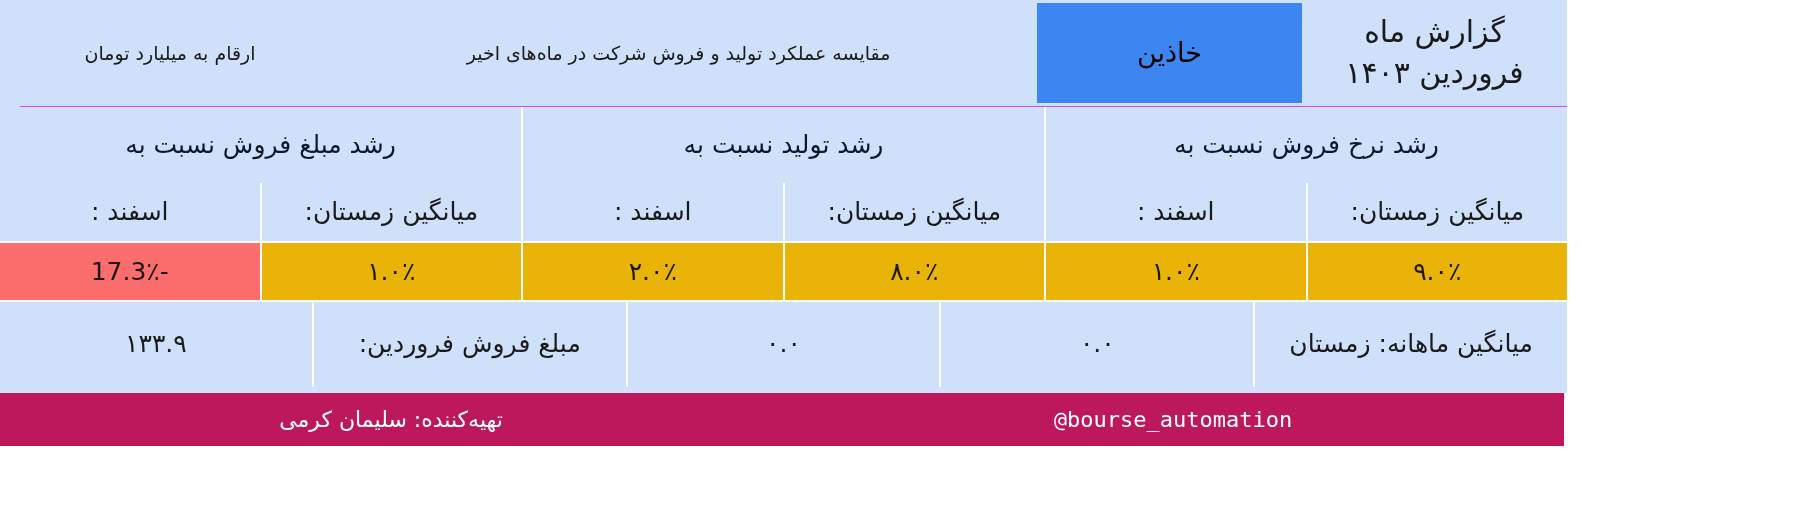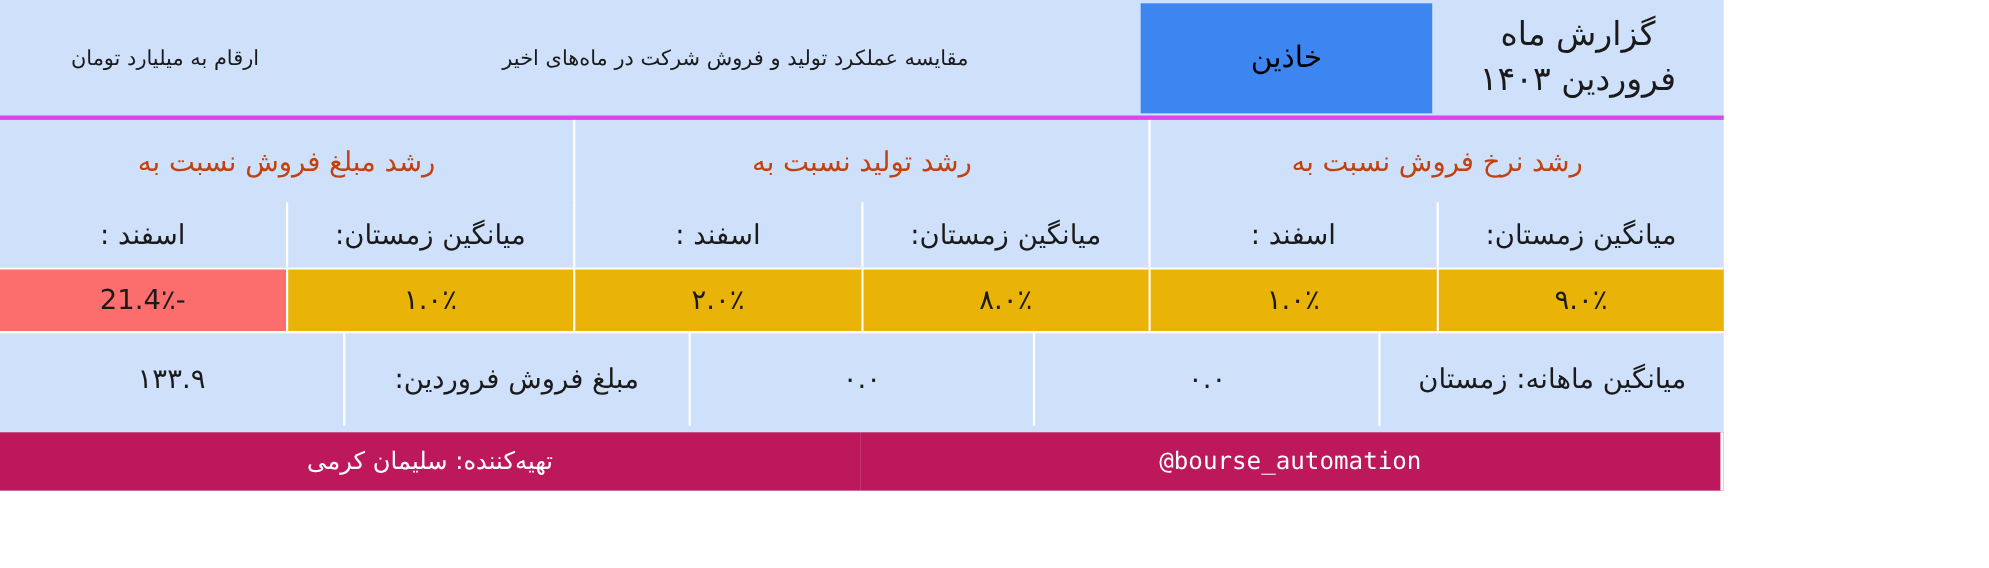--- a/index.html
+++ b/index.html
@@ -23,21 +23,22 @@
     box-sizing: border-box;
     display: flex;
     flex-direction: column;
   }
 
   
   .header-row {
     display: flex;
     flex-direction: row;
     height: 112px;
-    border-bottom: 4px solid #d946ef;
+    border-bottom: 1px solid #d946ef;
+    margin-left: 20px;
   }
   .header-title {
     width: 265px;
     display: flex;
     align-items: center;
     justify-content: center;
     text-align: center;
     font-size: 30px;
     color: #1a1a1a;
     line-height: 1.35;
@@ -83,21 +84,21 @@
     display: flex;
     height: 80px;
   }
   .group-cell {
     flex: 1;
     display: flex;
     align-items: center;
     justify-content: center;
     text-align: center;
     font-size: 25px;
-    color: #c2410c;
+    color: #0f172a;
     border-left: 2px solid #ffffff;
     box-sizing: border-box;
     line-height: 1.3;
     padding: 0 6px;
   }
   .group-cell:last-child { border-left: none; }
 
   
   .sub-row {
     display: flex;
@@ -212,21 +213,21 @@
     <div class="sub-cell">میانگین زمستان:</div>
     <div class="sub-cell">اسفند :</div>
   </div>
 
   <div class="value-row">
     <div class="value-cell green">۹.۰٪</div>
     <div class="value-cell green">۱.۰٪</div>
     <div class="value-cell green">۸.۰٪</div>
     <div class="value-cell green">۲.۰٪</div>
     <div class="value-cell green">۱.۰٪</div>
-    <div class="value-cell red">-21.4٪</div>
+    <div class="value-cell red">-17.3٪</div>
   </div>
 
   <div class="detail-row">
     <div class="detail-cell">میانگین ماهانه: زمستان</div>
     <div class="detail-cell">۰.۰</div>
     <div class="detail-cell">۰.۰</div>
     <div class="detail-cell">مبلغ فروش فروردین:</div>
     <div class="detail-cell">۱۳۳.۹</div>
   </div>
 

